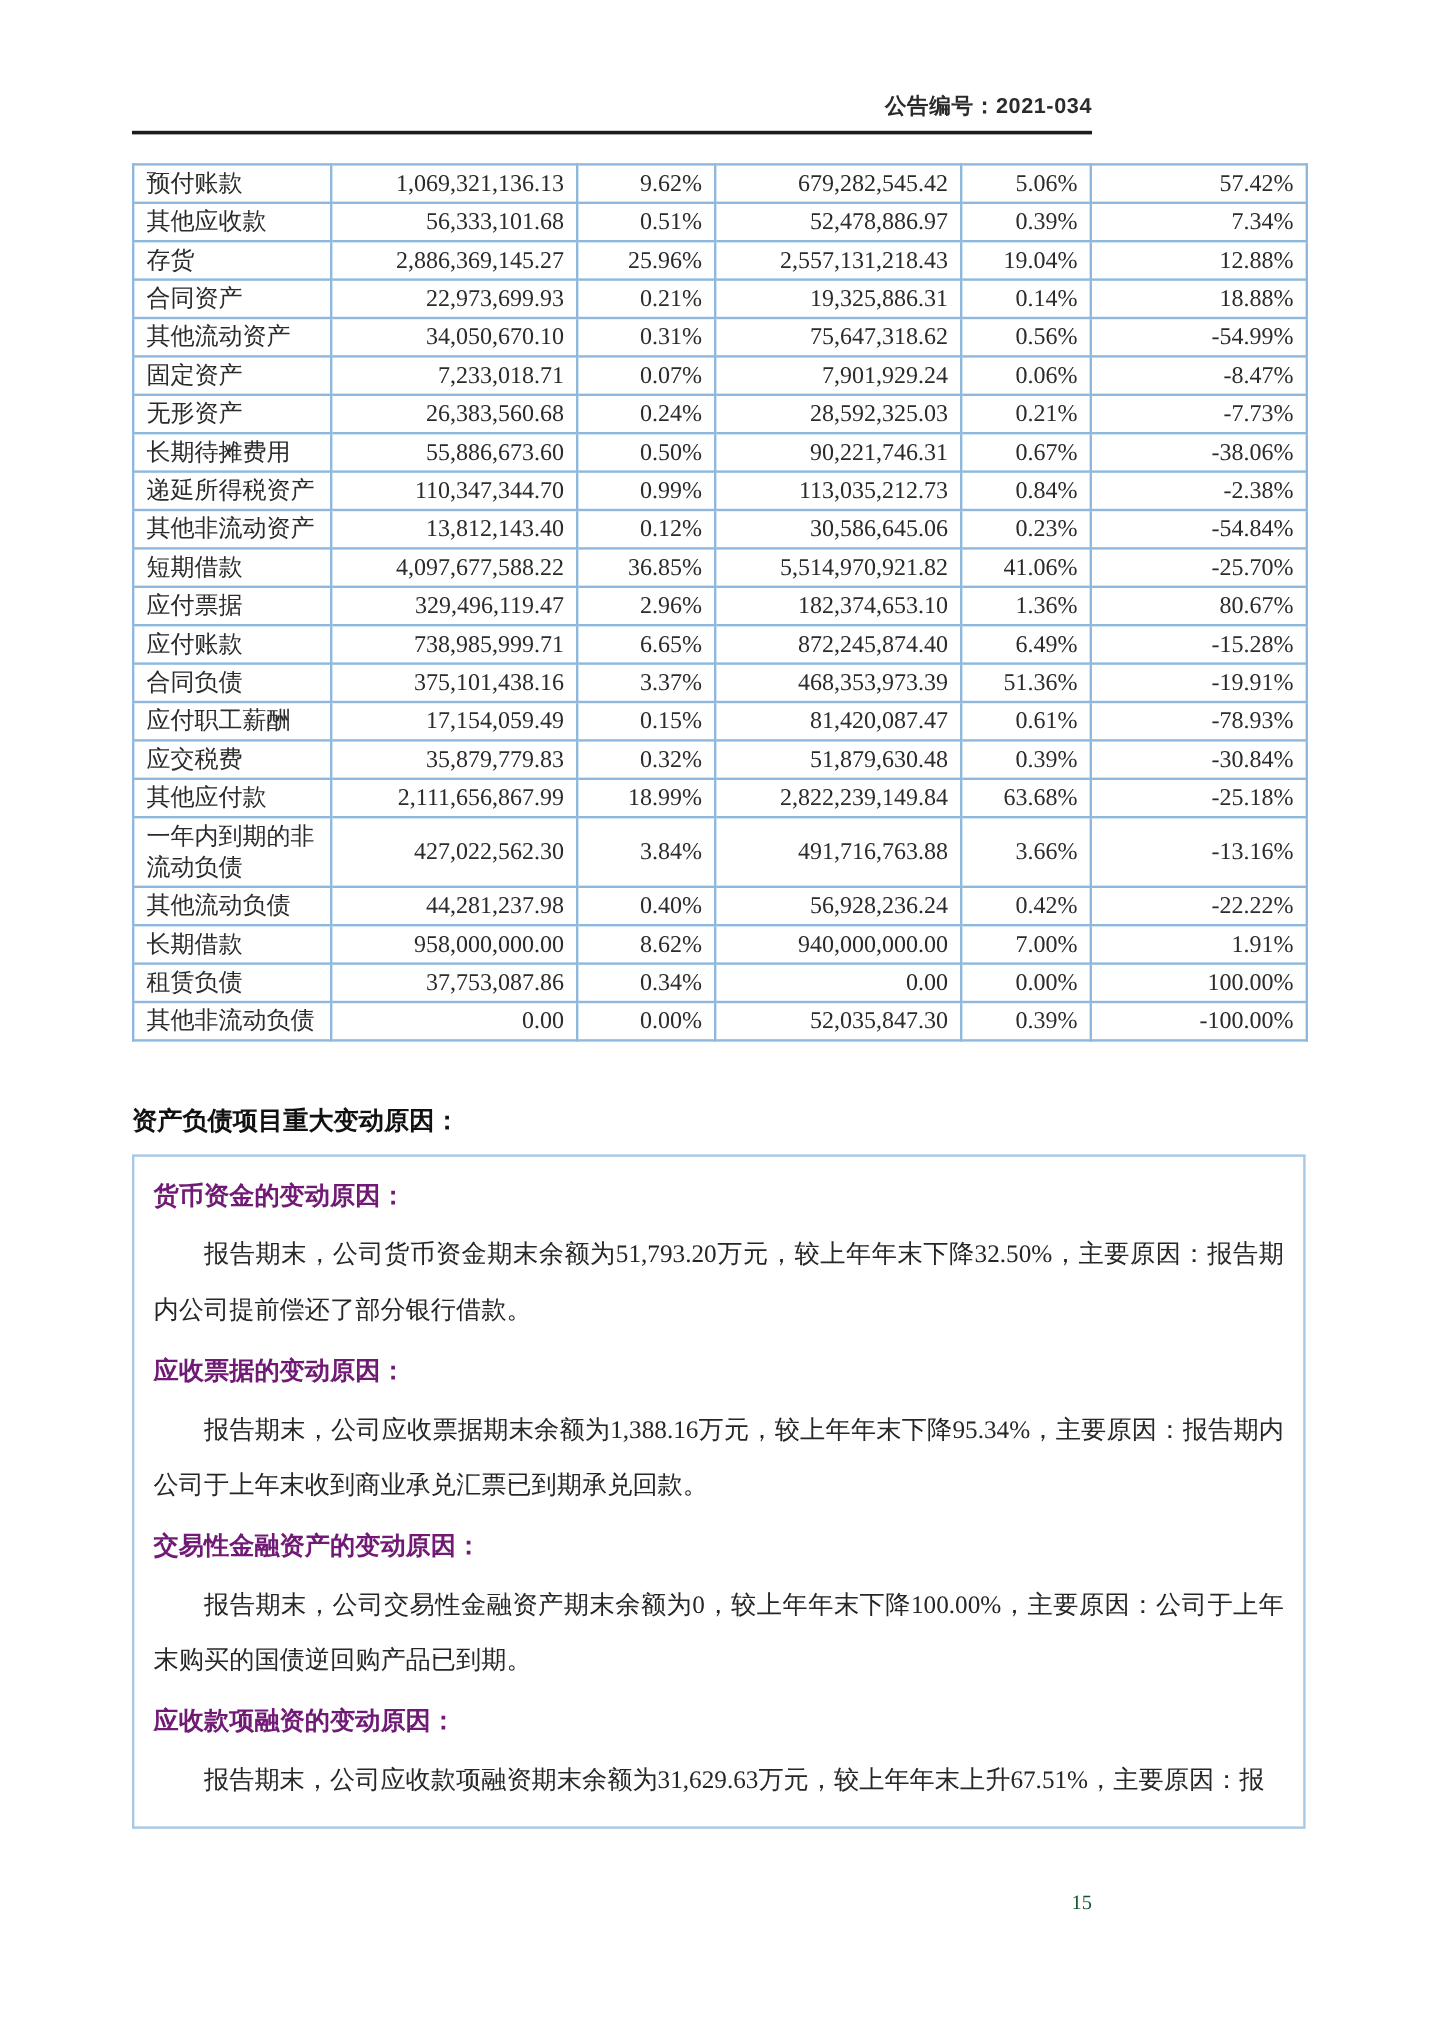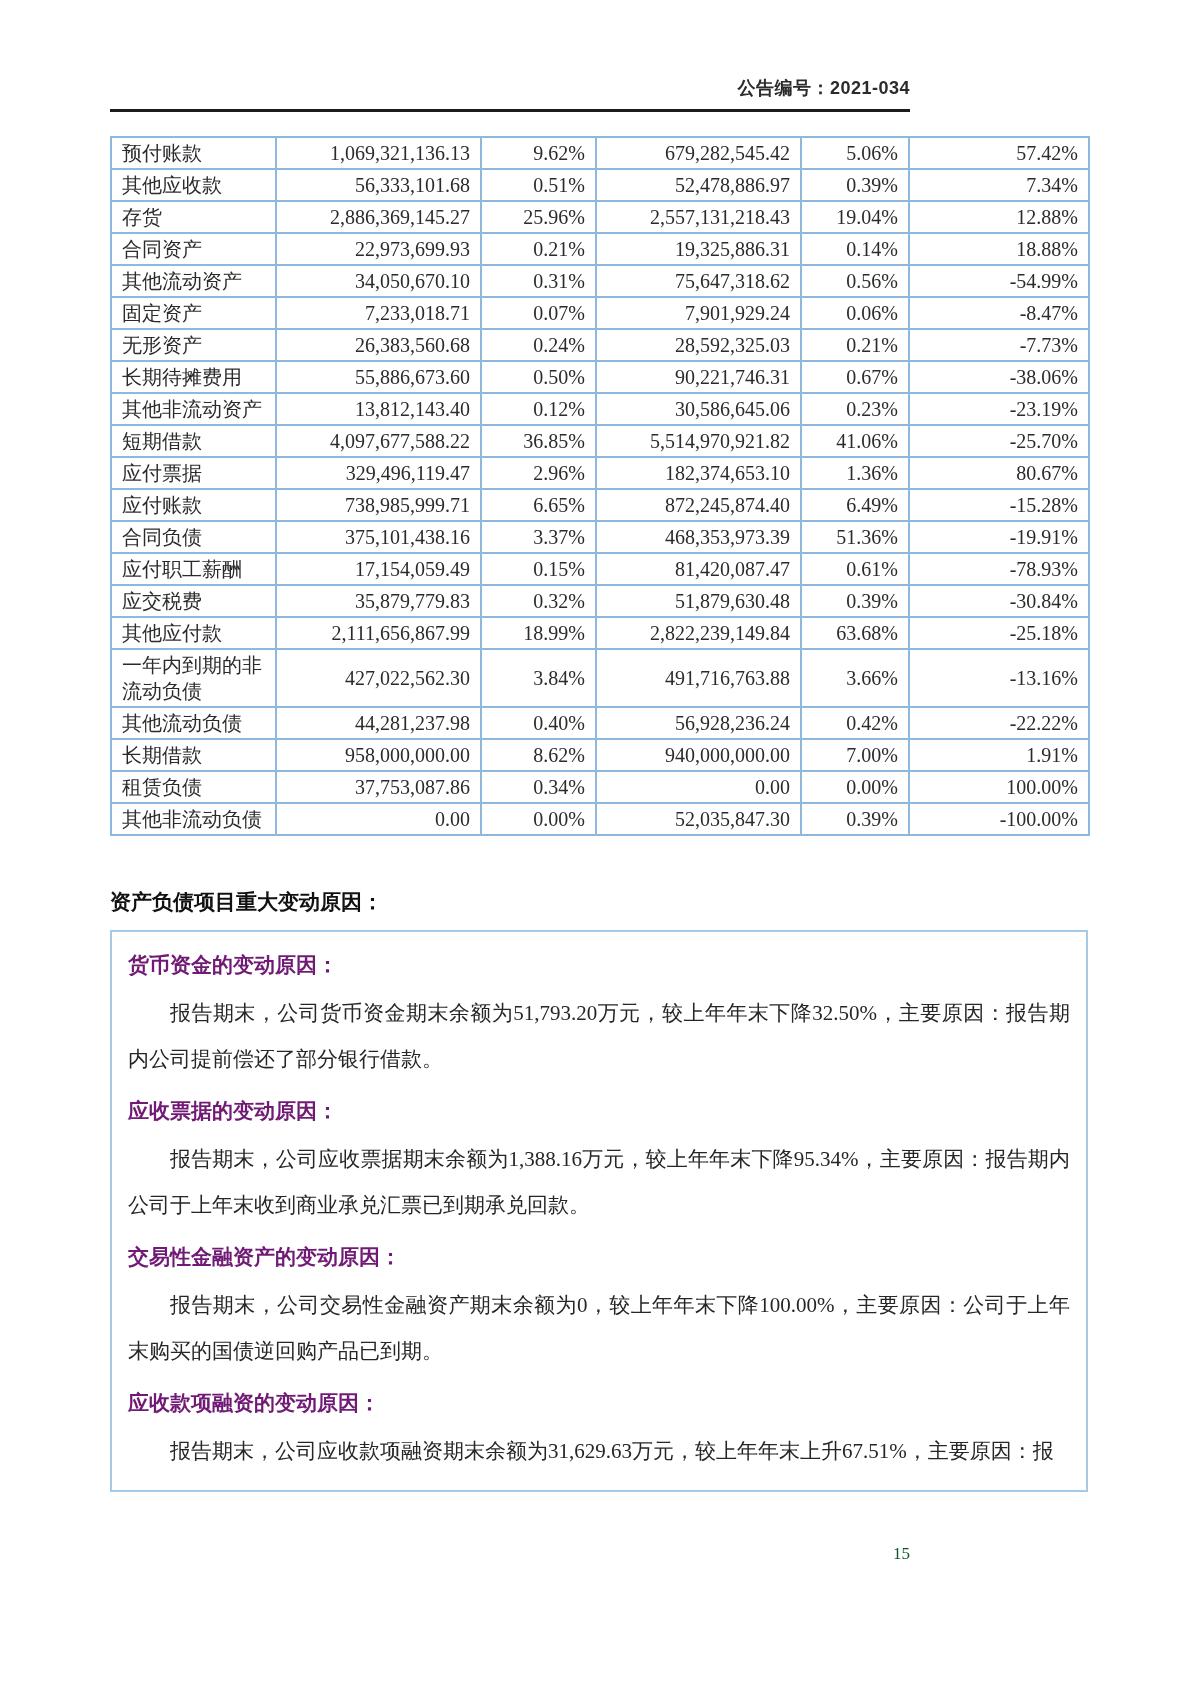--- a/index.html
+++ b/index.html
@@ -157,26 +157,34 @@
         </tr>
         <tr>
           <td class="c-name">长期待摊费用</td>
           <td class="c-num">55,886,673.60</td>
           <td class="c-pct">0.50%</td>
           <td class="c-num">90,221,746.31</td>
           <td class="c-pct">0.67%</td>
           <td class="c-chg">-38.06%</td>
         </tr>
         <tr>
+          <td class="c-name">递延所得税资产</td>
+          <td class="c-num">110,347,344.70</td>
+          <td class="c-pct">0.99%</td>
+          <td class="c-num">113,035,212.73</td>
+          <td class="c-pct">0.84%</td>
+          <td class="c-chg">-2.38%</td>
+        </tr>
+        <tr>
           <td class="c-name">其他非流动资产</td>
           <td class="c-num">13,812,143.40</td>
           <td class="c-pct">0.12%</td>
           <td class="c-num">30,586,645.06</td>
           <td class="c-pct">0.23%</td>
-          <td class="c-chg">-23.19%</td>
+          <td class="c-chg">-54.84%</td>
         </tr>
         <tr>
           <td class="c-name">短期借款</td>
           <td class="c-num">4,097,677,588.22</td>
           <td class="c-pct">36.85%</td>
           <td class="c-num">5,514,970,921.82</td>
           <td class="c-pct">41.06%</td>
           <td class="c-chg">-25.70%</td>
         </tr>
         <tr>

